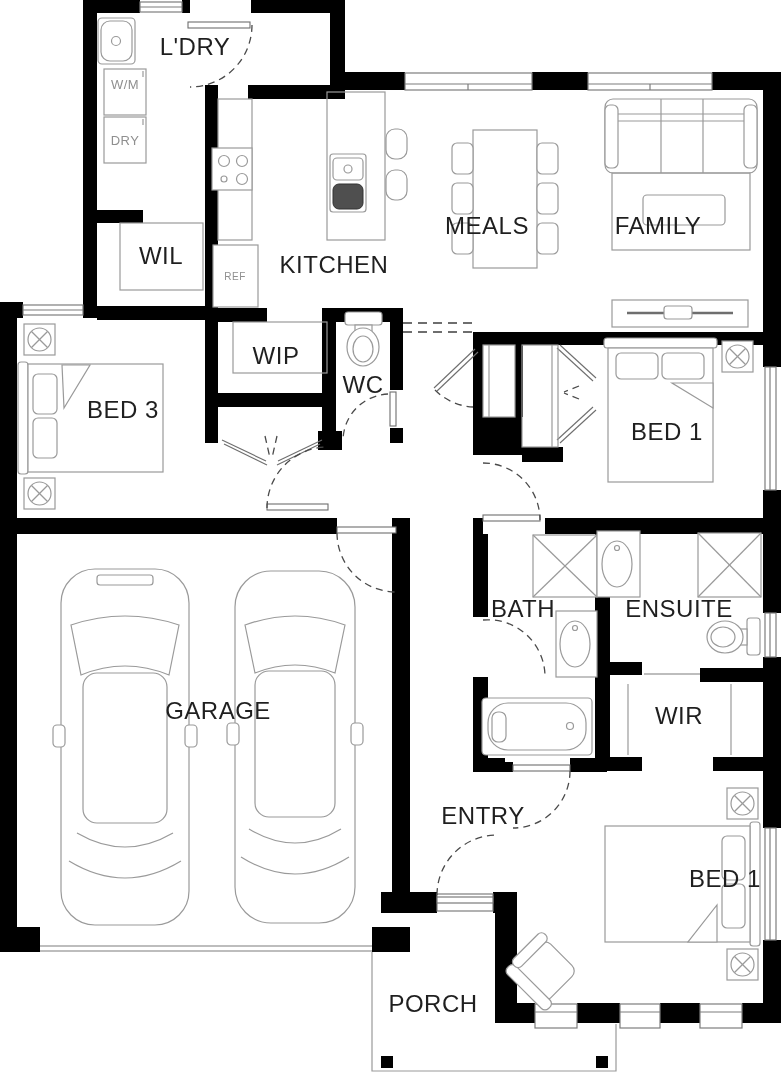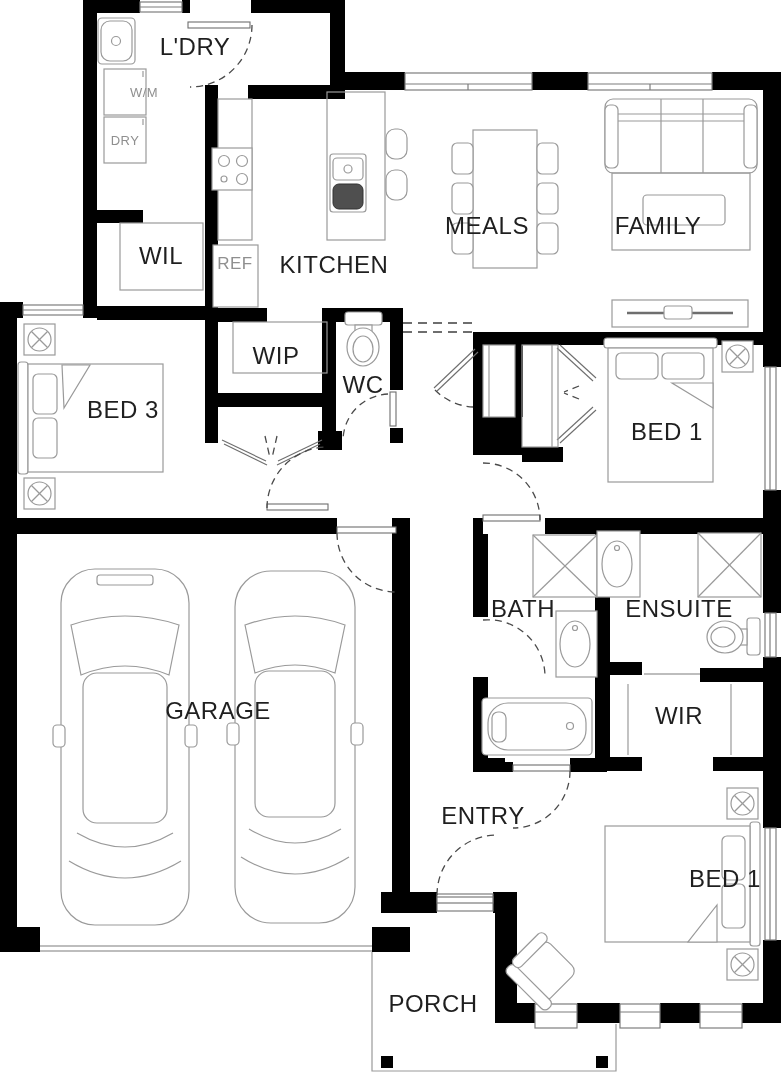--- a/index.html
+++ b/index.html
@@ -409,25 +409,25 @@
     </g>
 
     <g>
       <polyline class="thin" points="372,952 372,1071 616,1071 616,1024"></polyline>
       <rect x="381" y="1056" width="12" height="12" fill="#000"></rect>
       <rect x="596" y="1056" width="12" height="12" fill="#000"></rect>
     </g>
   </svg>
 
   <div class="label" style="left:177px;top:47px;margin-left:18px;">L'DRY</div>
-  <div class="label small" style="left:125px;top:92px;margin-left:19px;">W/M</div>
+  <div class="label small" style="left:125px;top:84px;">W/M</div>
   <div class="label small" style="left:125px;top:140px;">DRY</div>
   <div class="label" style="left:161px;top:256px;">WIL</div>
   <div class="label" style="left:334px;top:265px;">KITCHEN</div>
-  <div class="label small" style="left:235px;top:264px;font-size:17px;">REF</div>
+  <div class="label small" style="left:235px;top:276px;font-size:10px;">REF</div>
   <div class="label" style="left:276px;top:356px;">WIP</div>
   <div class="label" style="left:363px;top:385px;">WC</div>
   <div class="label" style="left:487px;top:226px;">MEALS</div>
   <div class="label" style="left:658px;top:226px;">FAMILY</div>
   <div class="label" style="left:123px;top:410px;text-align:center;">BED 3</div>
   <div class="label" style="left:667px;top:432px;">BED 1</div>
   <div class="label" style="left:523px;top:609px;">BATH</div>
   <div class="label" style="left:679px;top:609px;">ENSUITE</div>
   <div class="label" style="left:198px;top:711px;margin-left:20px;">GARAGE</div>
   <div class="label" style="left:679px;top:716px;">WIR</div>

